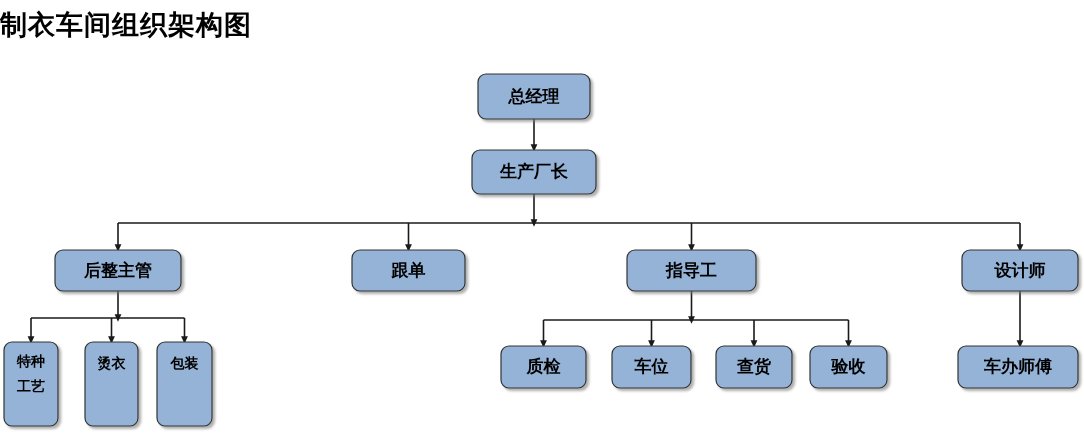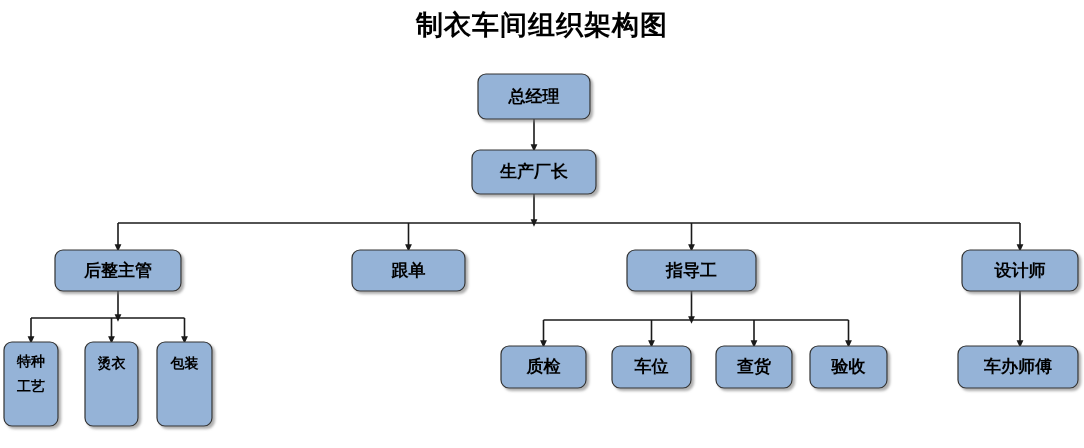--- a/index.html
+++ b/index.html
@@ -18,21 +18,20 @@
     position: relative;
     width: 1084px;
     height: 448px;
     background: #ffffff;
   }
   #chart-title {
     position: absolute;
     left: 0;
     top: 8px;
     width: 1084px;
-    text-align: center;
     font-size: 27px;
     font-weight: bold;
     color: #000000;
     letter-spacing: 1px;
     line-height: 34px;
     font-family: "DejaVu Sans", "Liberation Sans", sans-serif;
   }
   svg#org-svg {
     position: absolute;
     left: 0;

